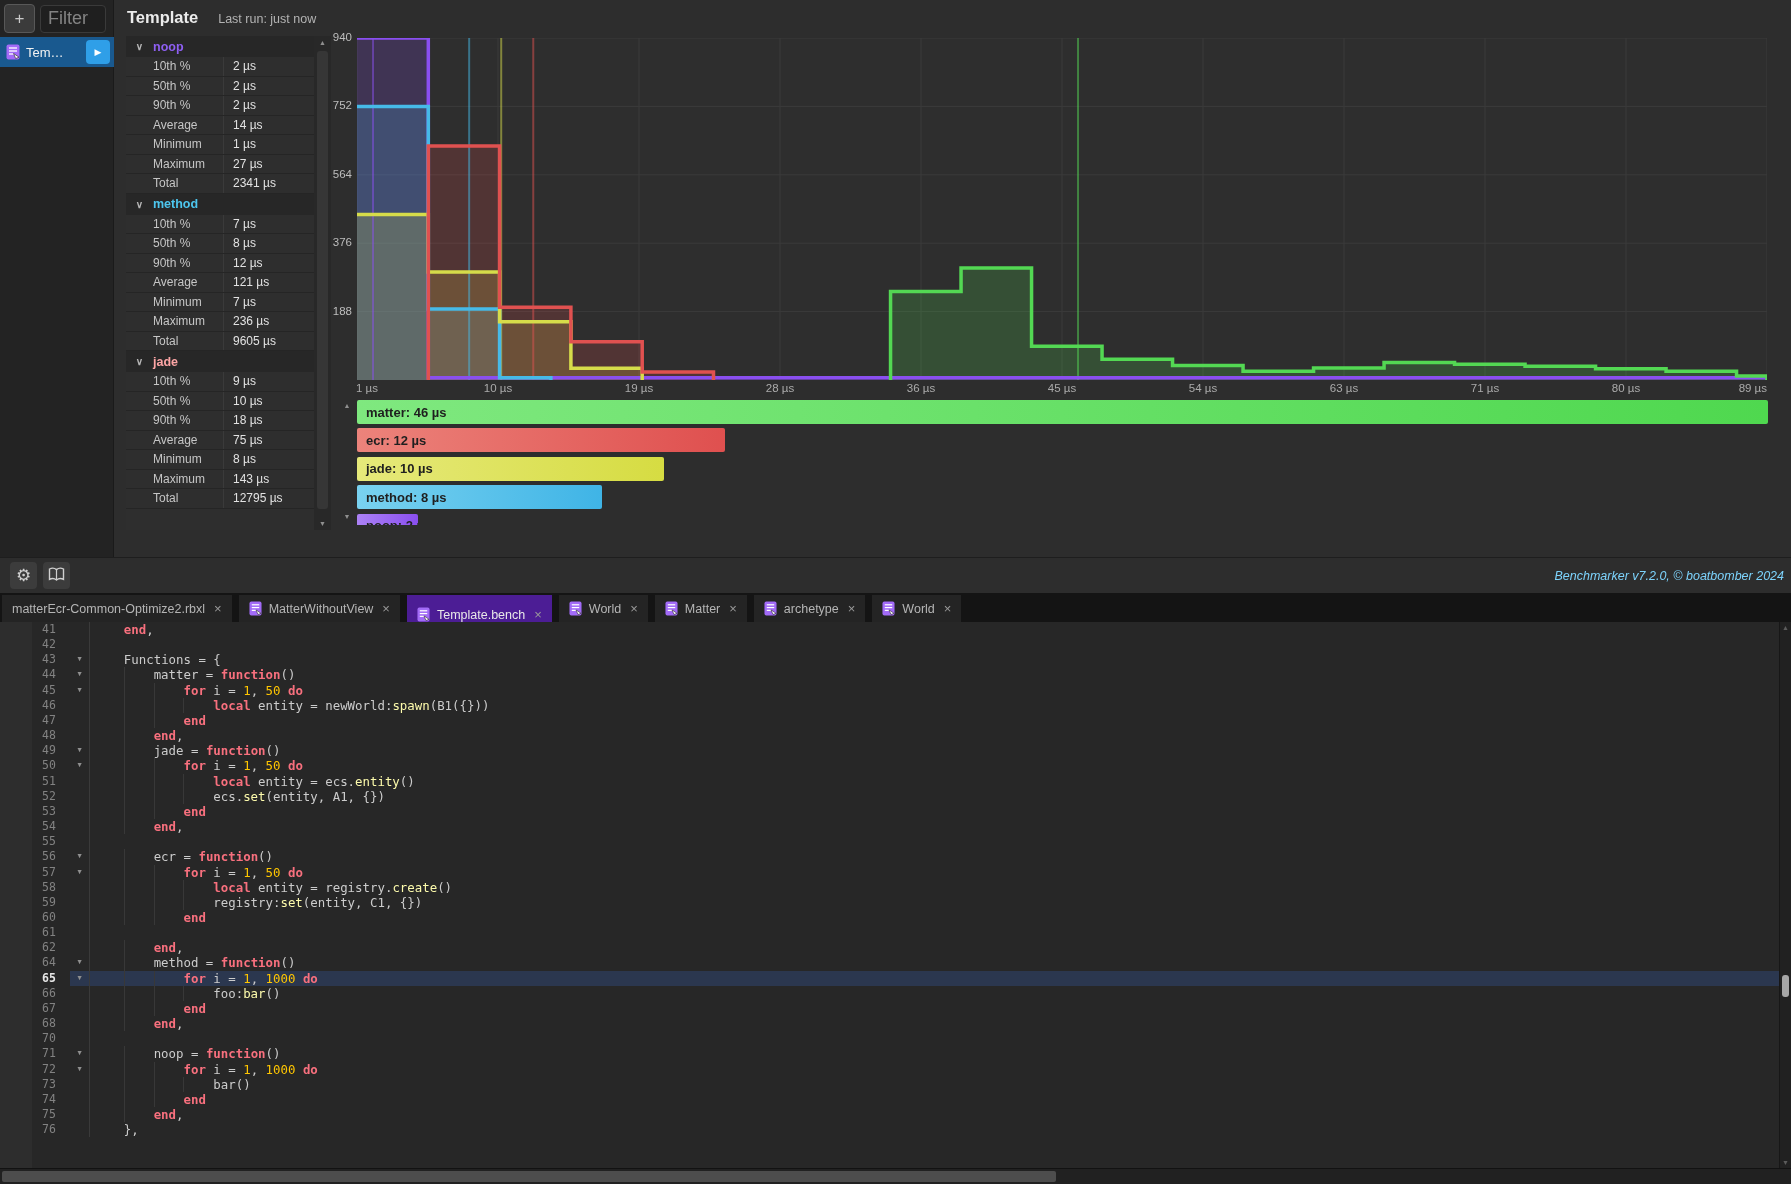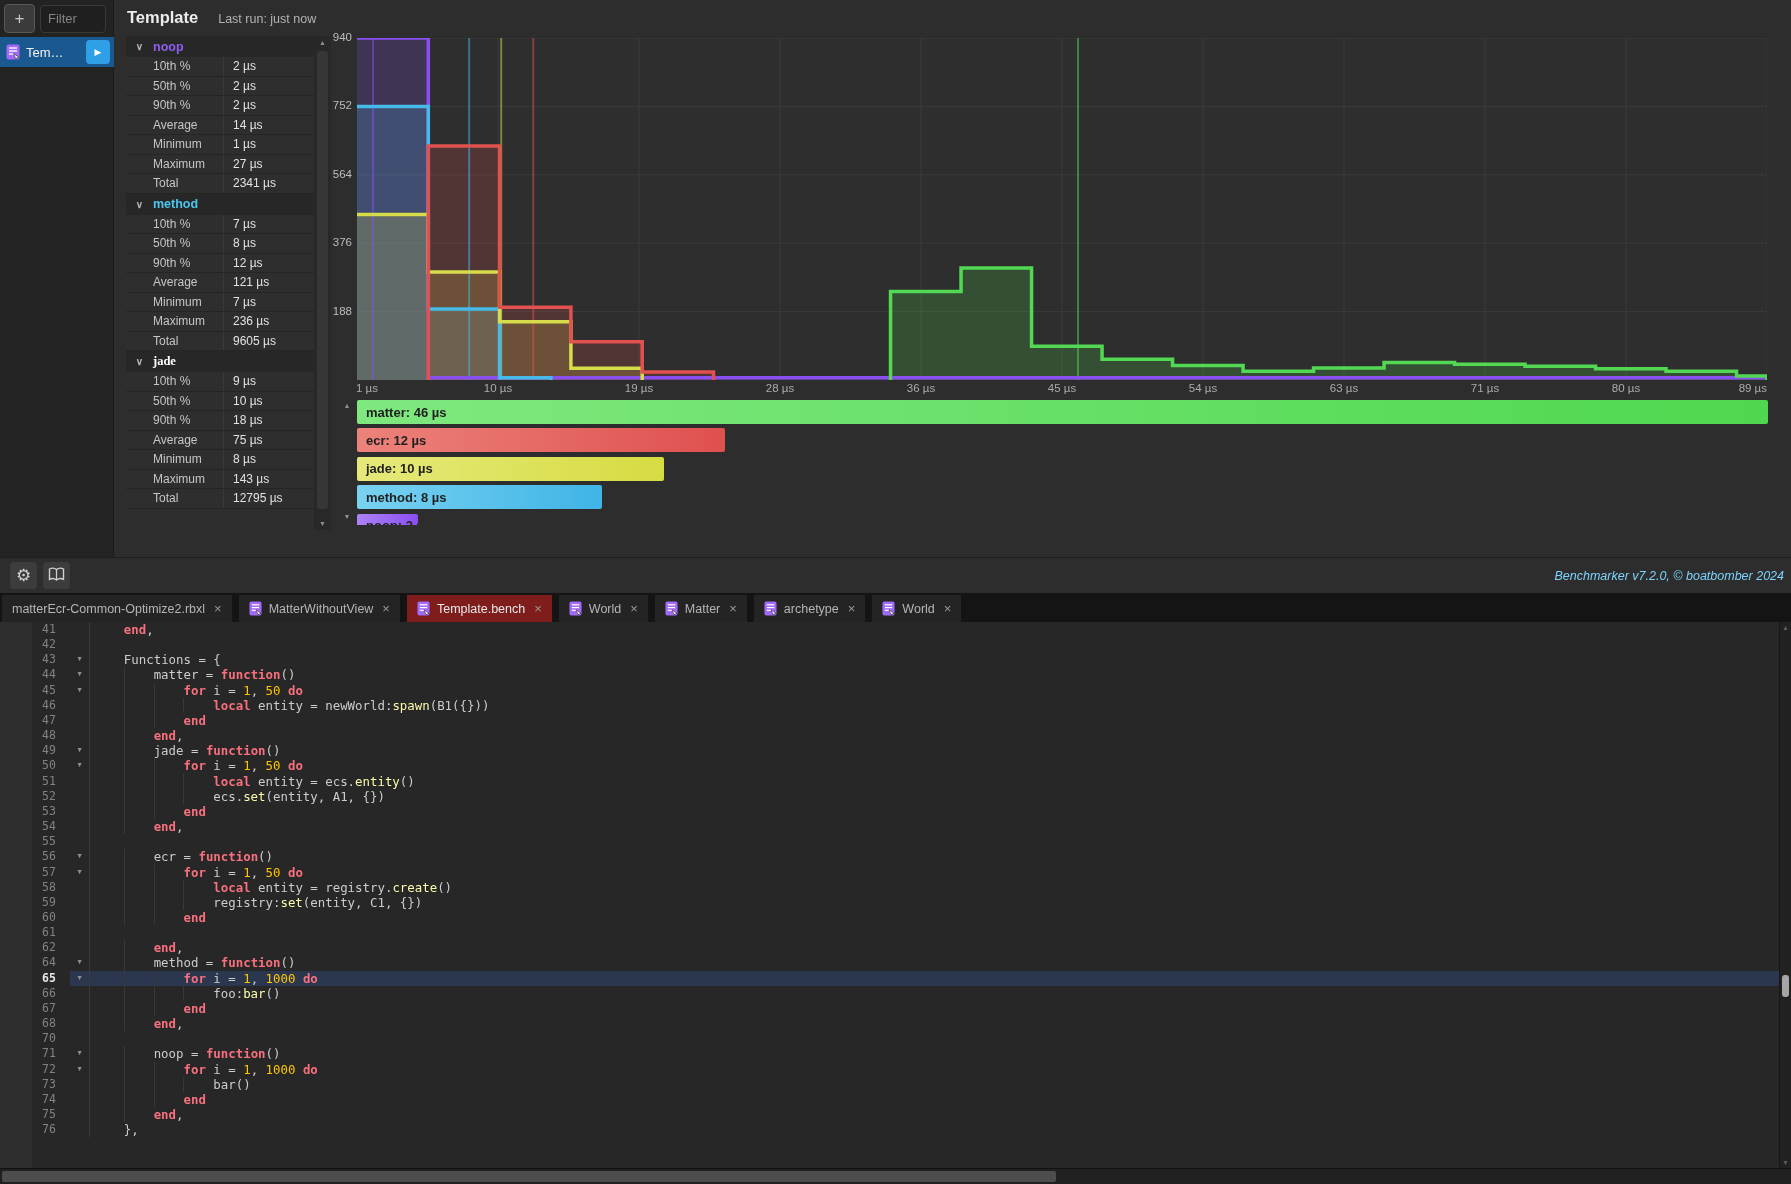--- a/index.html
+++ b/index.html
@@ -8,21 +8,21 @@
        font-family:"Liberation Sans",sans-serif;-webkit-font-smoothing:antialiased;}
   
   .plugin{position:absolute;left:0;top:0;width:1791px;height:593px;background:#2D2D2D;}
   .hr-top{position:absolute;left:0;top:557px;width:100%;height:1px;background:#1E1E1E;}
   
   .sidebar{position:absolute;left:0;top:0;width:114px;height:557px;background:#232323;border-right:1px solid #1A1A1A;}
   .side-top{position:absolute;left:0;top:0;width:114px;height:37px;display:flex;align-items:center;padding:0 4px;}
   .add-btn{width:31px;height:29px;background:#3B3B3B;border:1px solid #585858;border-radius:4px;
            color:#C9C9C9;font-size:17px;line-height:1;cursor:pointer;padding:0;}
   .filter{margin-left:5px;width:66px;height:28px;background:#1F1F1F;border:1px solid #3A3A3A;border-radius:4px;
-          color:#A5A5A5;font-size:13px;padding:0 7px;outline:none;font-family:"Liberation Sans",sans-serif;}
+          color:#A5A5A5;font-size:18px;padding:0 7px;outline:none;font-family:"Liberation Sans",sans-serif;}
   .filter::placeholder{color:#848484;}
   .bench-item{position:absolute;left:0;top:37px;width:114px;height:30px;background:#19598F;display:flex;align-items:center;cursor:pointer;}
   .bench-item .sico{margin-left:6px;display:flex;}
   .bench-label{margin-left:6px;color:#F2F2F2;font-size:13px;flex:1;white-space:nowrap;overflow:hidden;}
   .play-btn{position:absolute;right:4px;top:3px;width:24px;height:24px;background:#2F9FE8;border:none;border-radius:4px;
             color:#FFFFFF;font-size:9px;cursor:pointer;padding:0;}
   
   .bench-header{position:absolute;left:127px;top:8px;display:flex;align-items:baseline;}
   .bh-title{color:#ECECEC;font-size:16.5px;font-weight:bold;}
   .bh-lastrun{margin-left:20px;color:#B3B3B3;font-size:12.5px;}
@@ -51,21 +51,21 @@
   .tool{position:absolute;top:562px;width:27px;height:27px;background:#3C3C3C;border:none;border-radius:4px;
         color:#CFCFCF;cursor:pointer;display:flex;align-items:center;justify-content:center;padding:0;}
   .tool.gear{left:10px;font-size:17px;}
   .tool.book{left:43px;}
   .version{position:absolute;right:7px;top:569px;font-style:italic;color:#7dd3fc;font-size:12.5px;}
   
   #tabstrip{position:absolute;left:0;top:593px;width:1791px;height:29px;background:#141414;
             display:flex;align-items:flex-end;padding-left:2px;overflow:hidden;}
   .tab{height:27px;display:flex;align-items:center;padding:0 10px;margin-right:7px;background:#242424;
        color:#B5B5B5;font-size:12.5px;cursor:pointer;white-space:nowrap;}
-  .tab.active{background:#7f1d1d;color:#E8E8E8;}
+  .tab.active{background:#4c1d95;color:#E8E8E8;align-items:flex-end;}
   .tab .tico{margin-right:7px;display:flex;}
   .tab .close{color:#9A9A9A;font-size:13px;margin-left:9px;}
   
   #editor{position:absolute;left:0;top:622px;width:1779px;height:546px;background:#272727;overflow:hidden;cursor:text;margin-left:32px;}
   .cl{display:flex;height:15.17px;line-height:15.17px;font-family:"DejaVu Sans Mono",monospace;font-size:12.4px;white-space:pre;}
   .ln{width:38px;padding-left:10px;color:#828282;font-size:11.5px;flex:none;}
   .fold{width:19px;text-align:center;color:#8F8F8F;font-size:7px;flex:none;cursor:pointer;}
   .ct{flex:1;border-left:1px solid #3A3A3A;padding-left:4px;color:#CCCCCC;}
   .cur .ct,.cur .fold{background:#2B374F;}
   .cur .ln{color:#E6E6E6;font-weight:bold;}
@@ -173,21 +173,21 @@
         <div class="srow">
           <span class="lbl">Maximum</span>
           <span class="val">236 µs</span>
         </div>
         <div class="srow">
           <span class="lbl">Total</span>
           <span class="val">9605 µs</span>
         </div>
         <div class="shdr">
           <span class="chev">∨</span>
-          <span style="color: #ffffff; font-family: Liberation Serif, serif;">jade</span>
+          <span style="color: #fca5a5;">jade</span>
         </div>
         <div class="srow">
           <span class="lbl">10th %</span>
           <span class="val">9 µs</span>
         </div>
         <div class="srow">
           <span class="lbl">50th %</span>
           <span class="val">10 µs</span>
         </div>
         <div class="srow">

